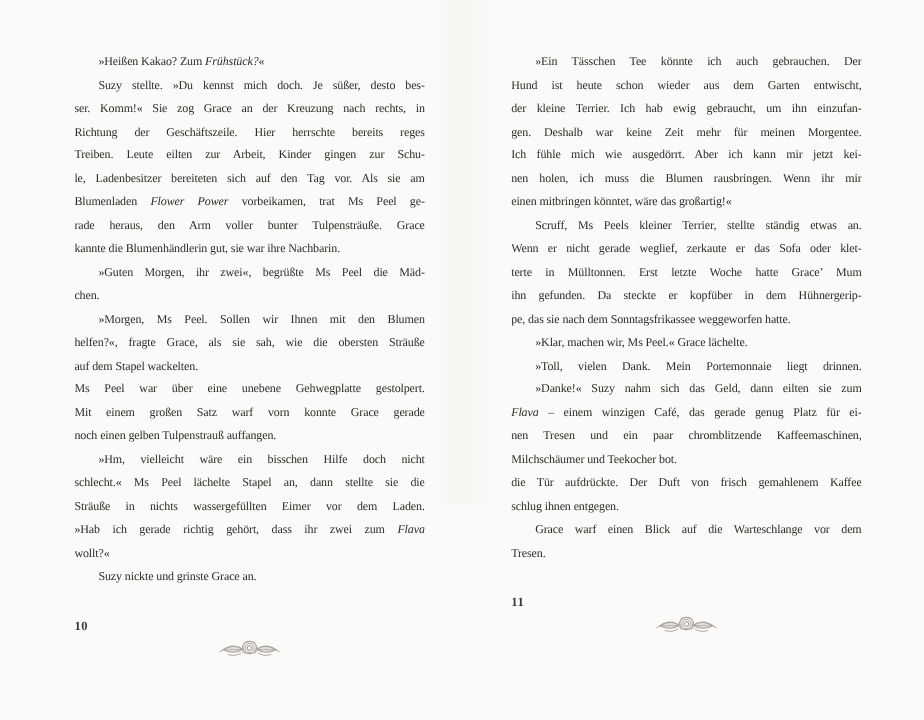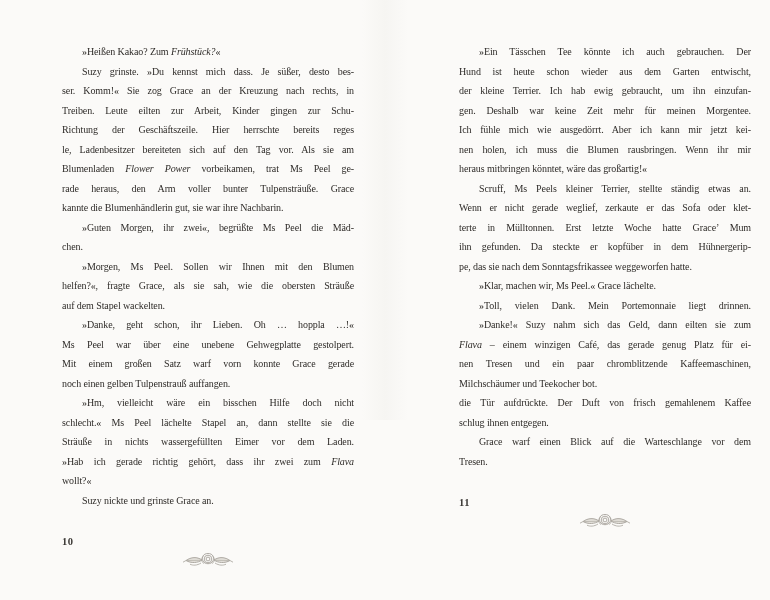--- a/index.html
+++ b/index.html
@@ -14,21 +14,21 @@
     position: relative;
     width: 770px; height: 420px;
     background: linear-gradient(90deg, #fbfaf8 0%, #fbfaf8 47%, #f6f5f2 50%, #fbfaf8 53%, #fbfaf8 100%);
   }
   .page {
     position: absolute;
     top: 42px;
     width: 292px;
   }
   .page.left  { left: 62px; }
-  .page.right { left: 426px; margin-left: 33px; }
+  .page.right { left: 426px; }
   .textblock {
     font-size: 10px;
     line-height: 19.5px;
     letter-spacing: -0.1px;
   }
   .line {
     text-align: justify;
     text-align-last: left;
     overflow: hidden;
     white-space: normal;
@@ -51,34 +51,33 @@
   }
 </style>
 </head>
 <body>
 
 <div class="spread">
 
   <div class="page left">
     <div class="textblock" id="left-lines">
         <div class="line indent"><span>»Heißen Kakao? Zum </span><em>Frühstück?</em><span>«</span></div>
-        <div class="line indent justify"><span>Suzy grinste. »Du kennst mich dass. Je süßer, desto bes-</span></div>
+        <div class="line indent justify"><span>Suzy stellte. »Du kennst mich doch. Je süßer, desto bes-</span></div>
         <div class="line justify"><span>ser. Komm!« Sie zog Grace an der Kreuzung nach rechts, in</span></div>
+        <div class="line justify"><span>Richtung der Geschäftszeile. Hier herrschte bereits reges</span></div>
         <div class="line justify"><span>Treiben. Leute eilten zur Arbeit, Kinder gingen zur Schu-</span></div>
-        <div class="line justify"><span>Richtung der Geschäftszeile. Hier herrschte bereits reges</span></div>
         <div class="line justify"><span>le, Ladenbesitzer bereiteten sich auf den Tag vor. Als sie am</span></div>
         <div class="line justify"><span>Blumenladen </span><em>Flower Power</em><span> vorbeikamen, trat Ms Peel ge-</span></div>
         <div class="line justify"><span>rade heraus, den Arm voller bunter Tulpensträuße. Grace</span></div>
         <div class="line"><span>kannte die Blumenhändlerin gut, sie war ihre Nachbarin.</span></div>
         <div class="line indent justify"><span>»Guten Morgen, ihr zwei«, begrüßte Ms Peel die Mäd-</span></div>
         <div class="line"><span>chen.</span></div>
         <div class="line indent justify"><span>»Morgen, Ms Peel. Sollen wir Ihnen mit den Blumen</span></div>
         <div class="line justify"><span>helfen?«, fragte Grace, als sie sah, wie die obersten Sträuße</span></div>
         <div class="line"><span>auf dem Stapel wackelten.</span></div>
-        <div class="line indent justify"><span>»Danke, geht schon, ihr Lieben. Oh … hoppla …!«</span></div>
         <div class="line justify"><span>Ms Peel war über eine unebene Gehwegplatte gestolpert.</span></div>
         <div class="line justify"><span>Mit einem großen Satz warf vorn konnte Grace gerade</span></div>
         <div class="line"><span>noch einen gelben Tulpenstrauß auffangen.</span></div>
         <div class="line indent justify"><span>»Hm, vielleicht wäre ein bisschen Hilfe doch nicht</span></div>
         <div class="line justify"><span>schlecht.« Ms Peel lächelte Stapel an, dann stellte sie die</span></div>
         <div class="line justify"><span>Sträuße in nichts wassergefüllten Eimer vor dem Laden.</span></div>
         <div class="line justify"><span>»Hab ich gerade richtig gehört, dass ihr zwei zum </span><em>Flava</em></div>
         <div class="line"><span>wollt?«</span></div>
         <div class="line indent"><span>Suzy nickte und grinste Grace an.</span></div>
       </div>
@@ -104,21 +103,21 @@
   </div>
 
   <div class="page right">
     <div class="textblock" id="right-lines">
         <div class="line indent justify"><span>»Ein Tässchen Tee könnte ich auch gebrauchen. Der</span></div>
         <div class="line justify"><span>Hund ist heute schon wieder aus dem Garten entwischt,</span></div>
         <div class="line justify"><span>der kleine Terrier. Ich hab ewig gebraucht, um ihn einzufan-</span></div>
         <div class="line justify"><span>gen. Deshalb war keine Zeit mehr für meinen Morgentee.</span></div>
         <div class="line justify"><span>Ich fühle mich wie ausgedörrt. Aber ich kann mir jetzt kei-</span></div>
         <div class="line justify"><span>nen holen, ich muss die Blumen rausbringen. Wenn ihr mir</span></div>
-        <div class="line"><span>heraus mitbringen könntet, wäre das großartig!«</span></div>
+        <div class="line"><span>einen mitbringen könntet, wäre das großartig!«</span></div>
         <div class="line indent justify"><span>Scruff, Ms Peels kleiner Terrier, stellte ständig etwas an.</span></div>
         <div class="line justify"><span>Wenn er nicht gerade weglief, zerkaute er das Sofa oder klet-</span></div>
         <div class="line justify"><span>terte in Mülltonnen. Erst letzte Woche hatte Grace’ Mum</span></div>
         <div class="line justify"><span>ihn gefunden. Da steckte er kopfüber in dem Hühnergerip-</span></div>
         <div class="line"><span>pe, das sie nach dem Sonntagsfrikassee weggeworfen hatte.</span></div>
         <div class="line indent"><span>»Klar, machen wir, Ms Peel.« Grace lächelte.</span></div>
         <div class="line indent justify"><span>»Toll, vielen Dank. Mein Portemonnaie liegt drinnen.</span></div>
         <div class="line indent justify"><span>»Danke!« Suzy nahm sich das Geld, dann eilten sie zum</span></div>
         <div class="line justify"><em>Flava</em><span> – einem winzigen Café, das gerade genug Platz für ei-</span></div>
         <div class="line justify"><span>nen Tresen und ein paar chromblitzende Kaffeemaschinen,</span></div>

